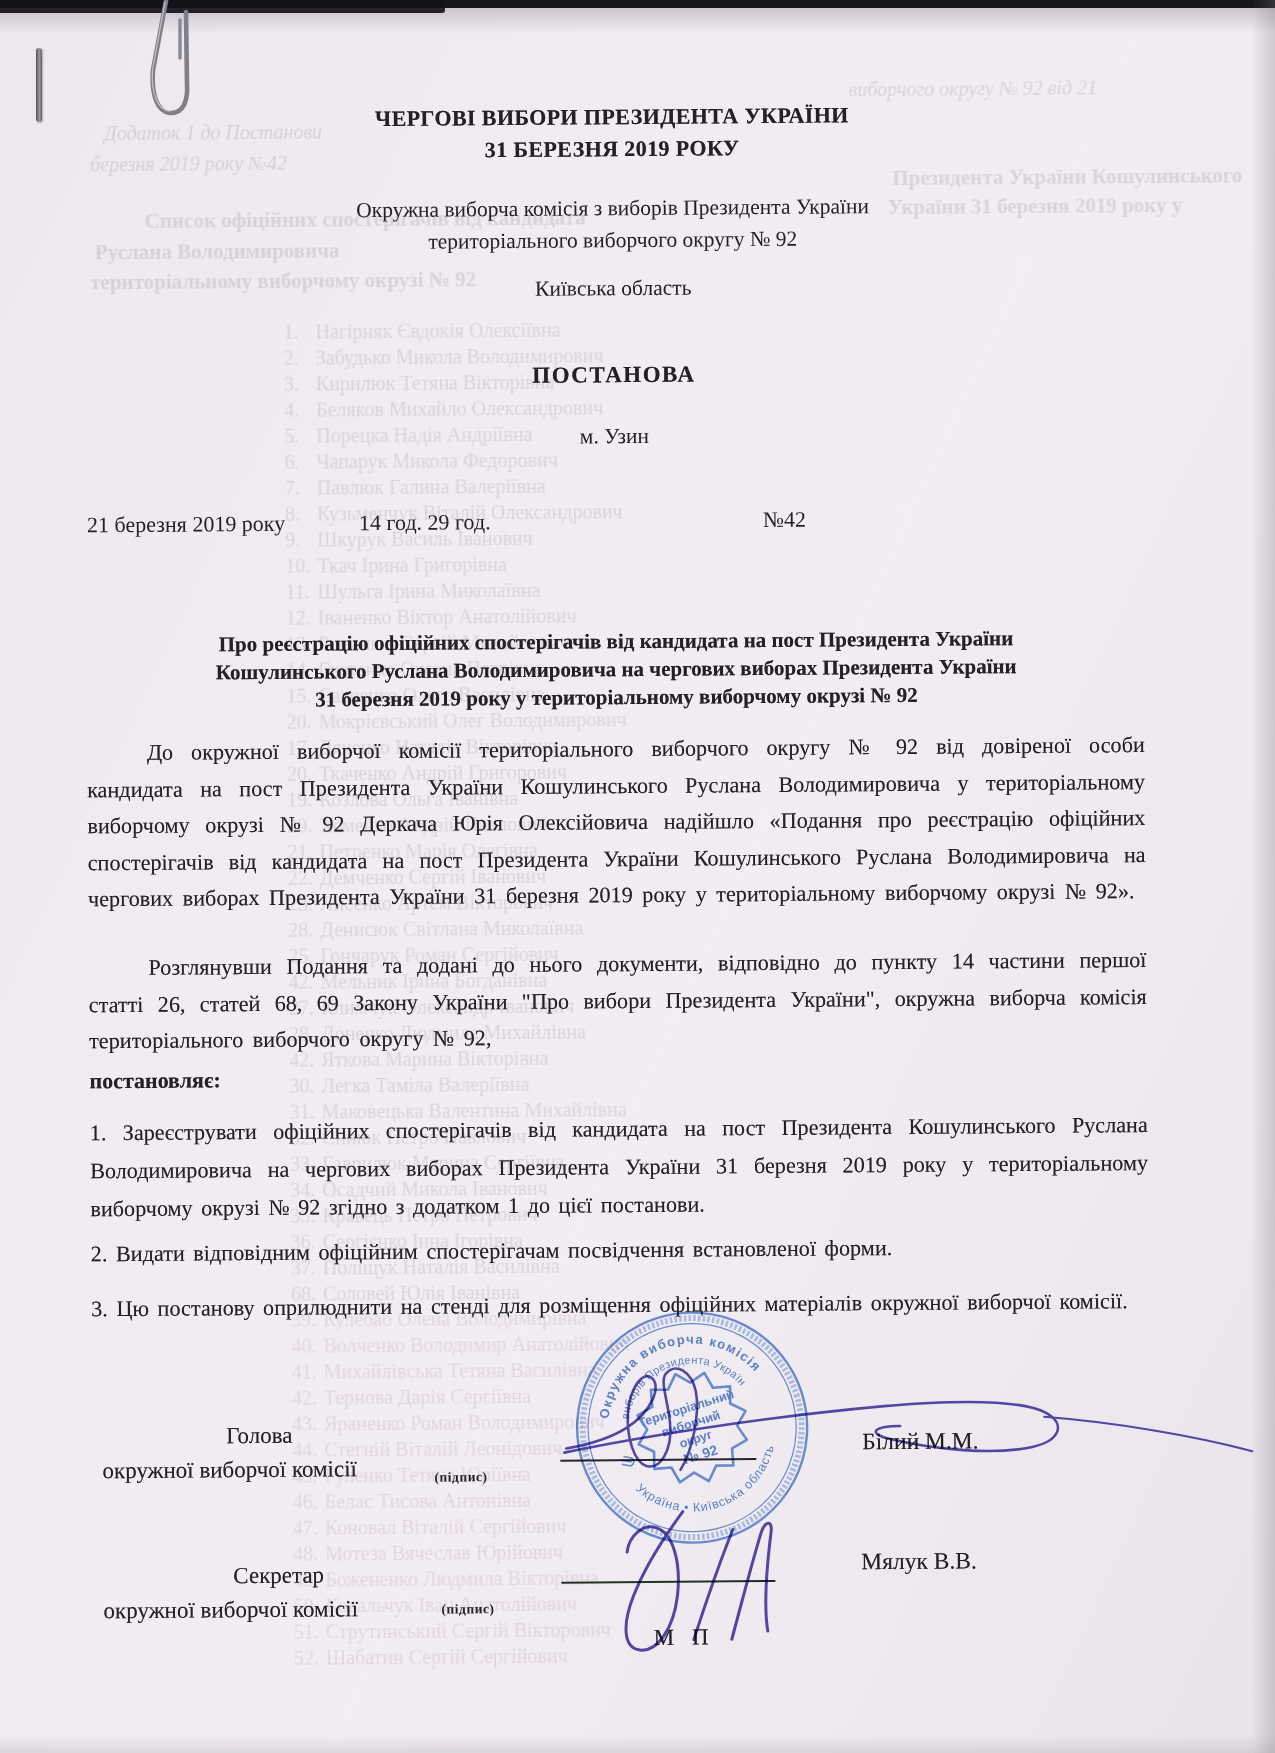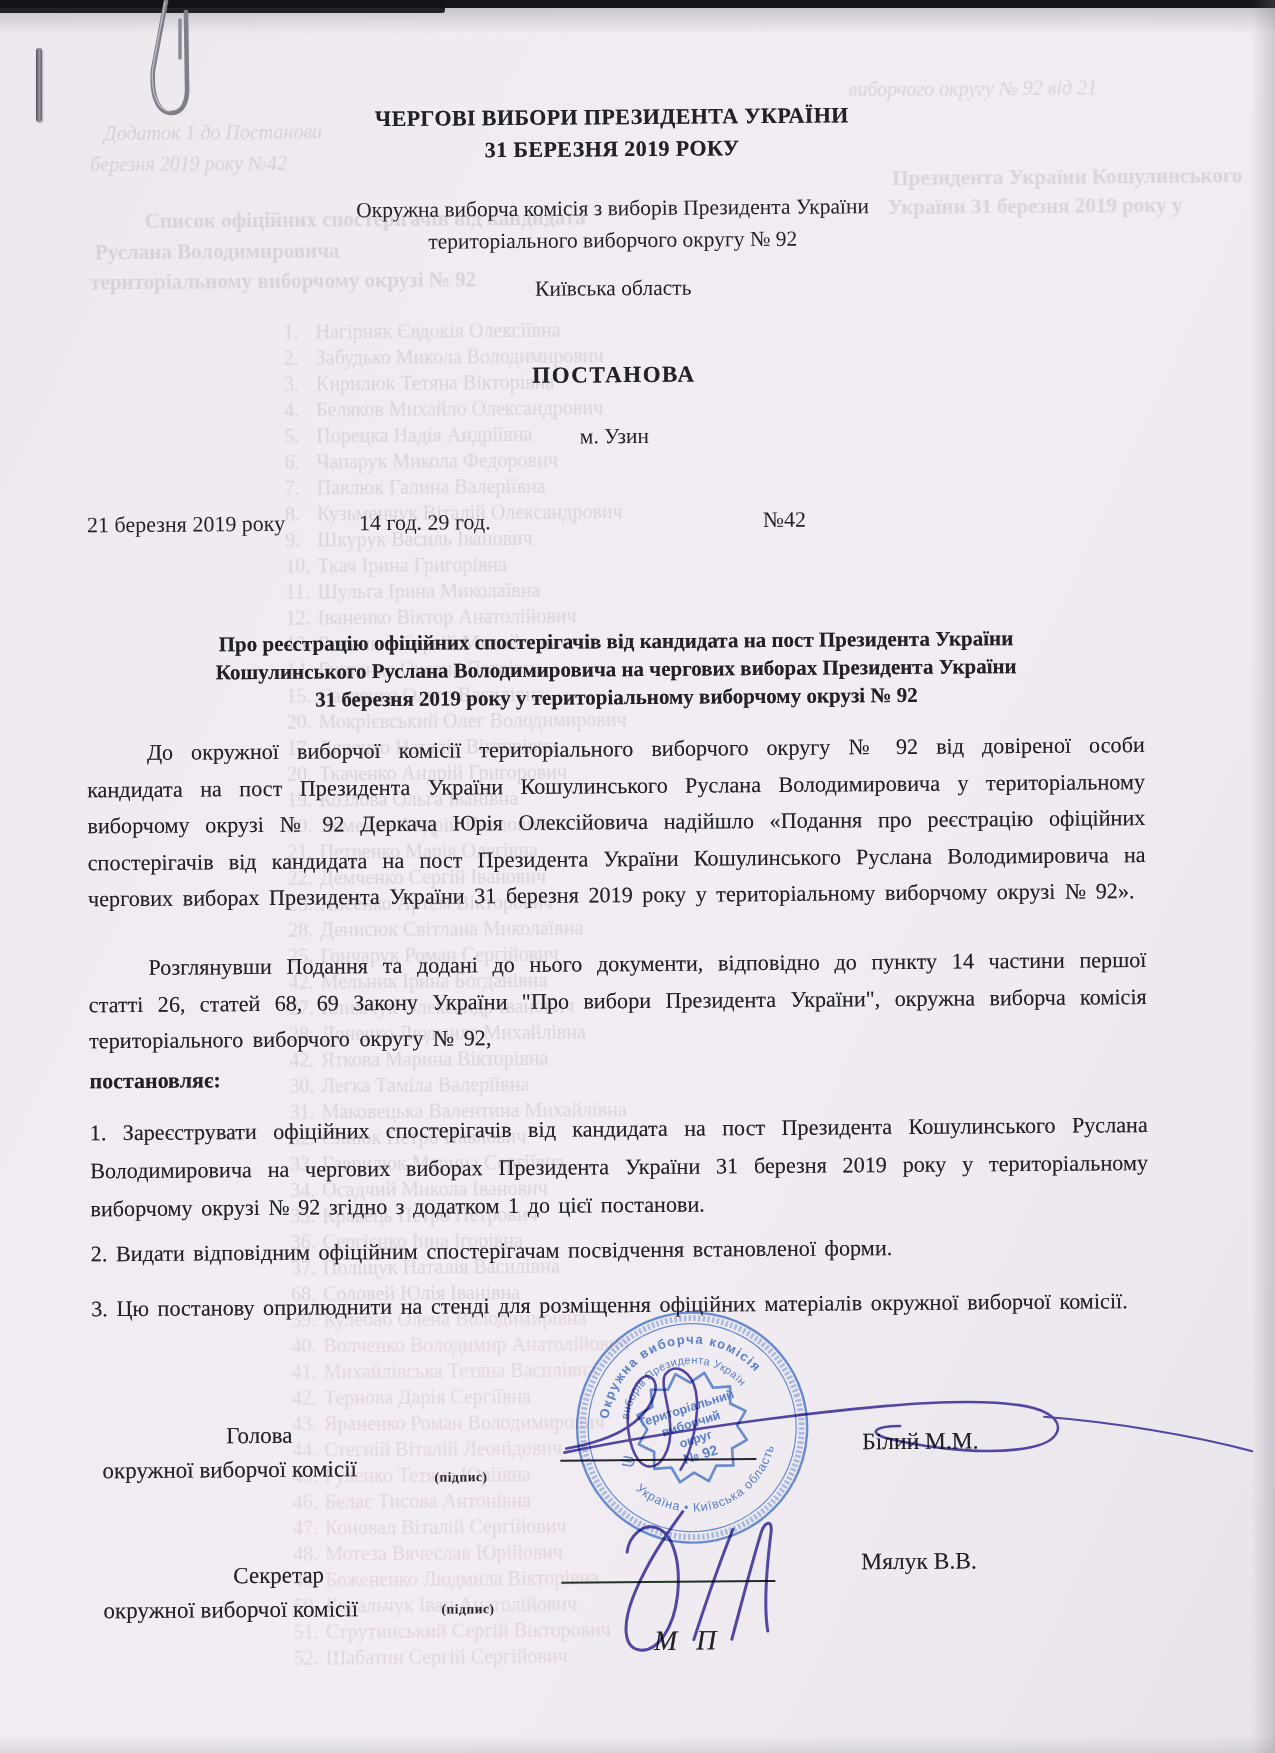--- a/index.html
+++ b/index.html
@@ -46,21 +46,21 @@
        text-indent:60px;word-spacing:4px;text-shadow:0 0 .4px rgba(35,32,39,.45);}
   .resolve{left:88px;font-weight:bold;font-size:22px;text-shadow:0 0 .5px rgba(30,27,34,.5);}
   .item{left:88px;width:1058px;font-size:22.2px;line-height:38px;text-align:justify;
        word-spacing:3px;text-shadow:0 0 .4px rgba(35,32,39,.45);}
   .sig-label{font-size:23px;text-shadow:0 0 .4px rgba(35,32,39,.45);}
   .sig-name{font-size:23.5px;text-shadow:0 0 .4px rgba(35,32,39,.45);}
   .sig-caption{font-size:13.5px;letter-spacing:.5px;font-weight:bold;}
   .sig-line1{left:556px;top:1459px;width:196px;height:2px;background:#27242e;}
   .sig-line2{left:556px;top:1581px;width:214px;height:2px;
        background:linear-gradient(to right,#27302a,#1e3526,#27242e);}
-  .seal-mark{font-size:28px;letter-spacing:6px;text-shadow:0 0 .4px rgba(35,32,39,.45);font-style:italic;}
+  .seal-mark{font-size:23px;letter-spacing:6px;text-shadow:0 0 .4px rgba(35,32,39,.45);}
   
   .stamp-svg{left:566px;top:1306px;mix-blend-mode:multiply;opacity:.92;}
   .stamp-svg text{font-family:"Liberation Sans", sans-serif;fill:#4d76c3;}
   .ink-svg{left:0;top:0;mix-blend-mode:multiply;}
 </style>
 </head>
 <body>
 
 <div class="abs scan-top-bar"></div>
 <div class="abs scan-top-bar-left"></div>

